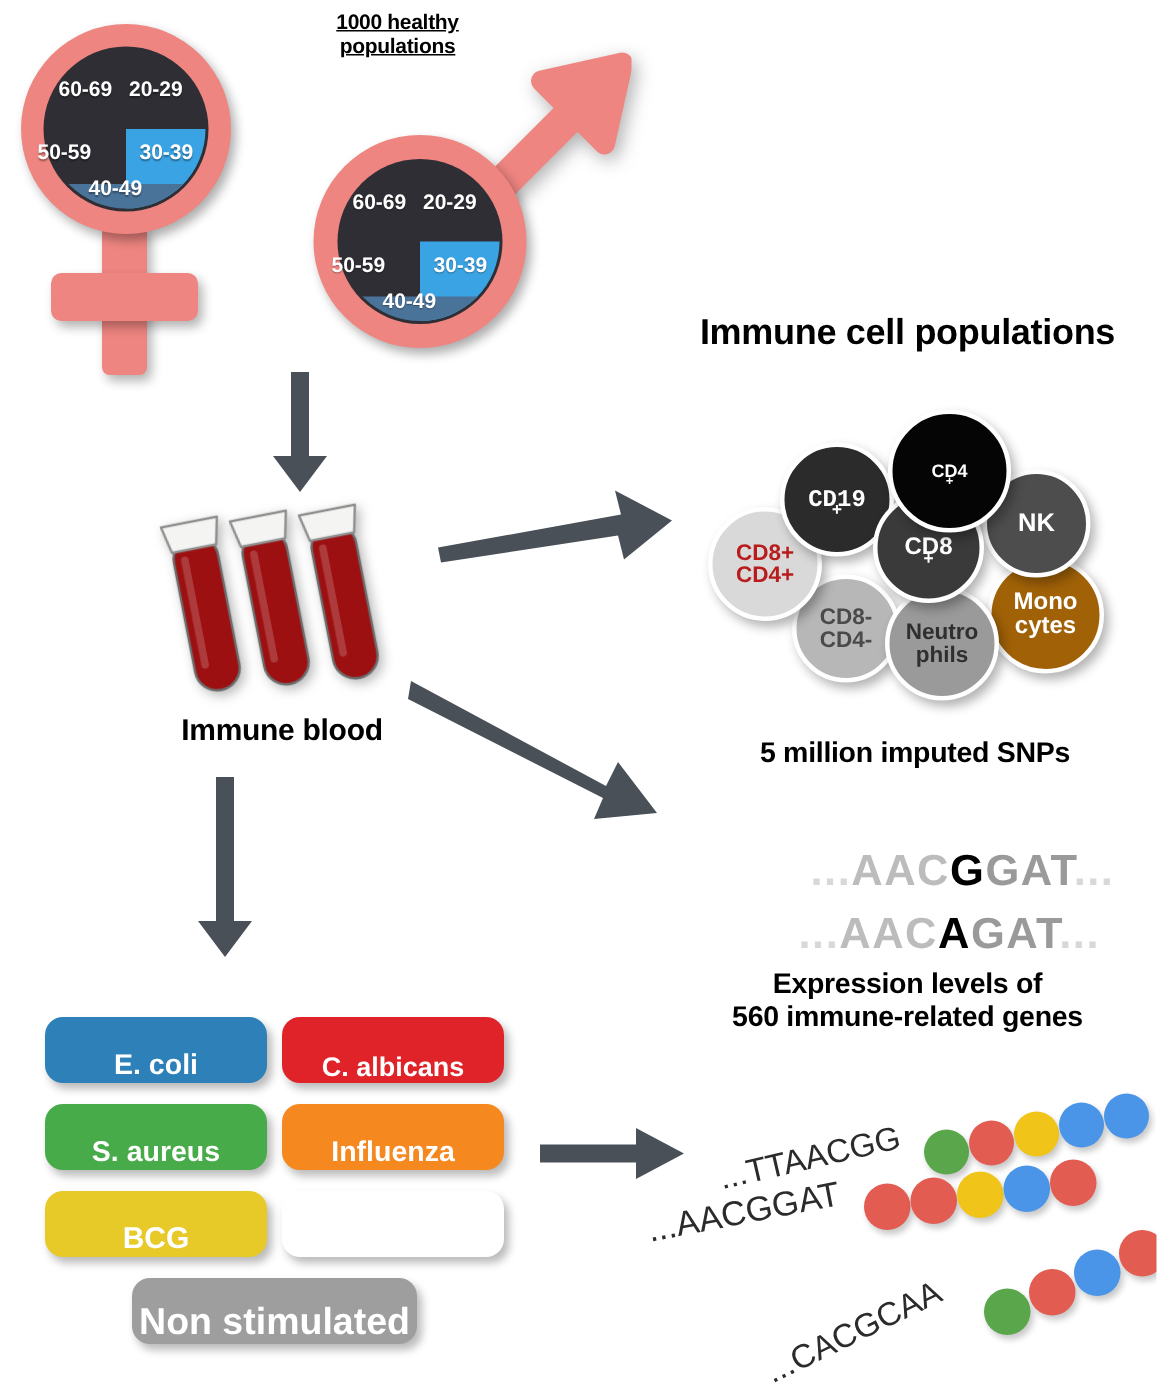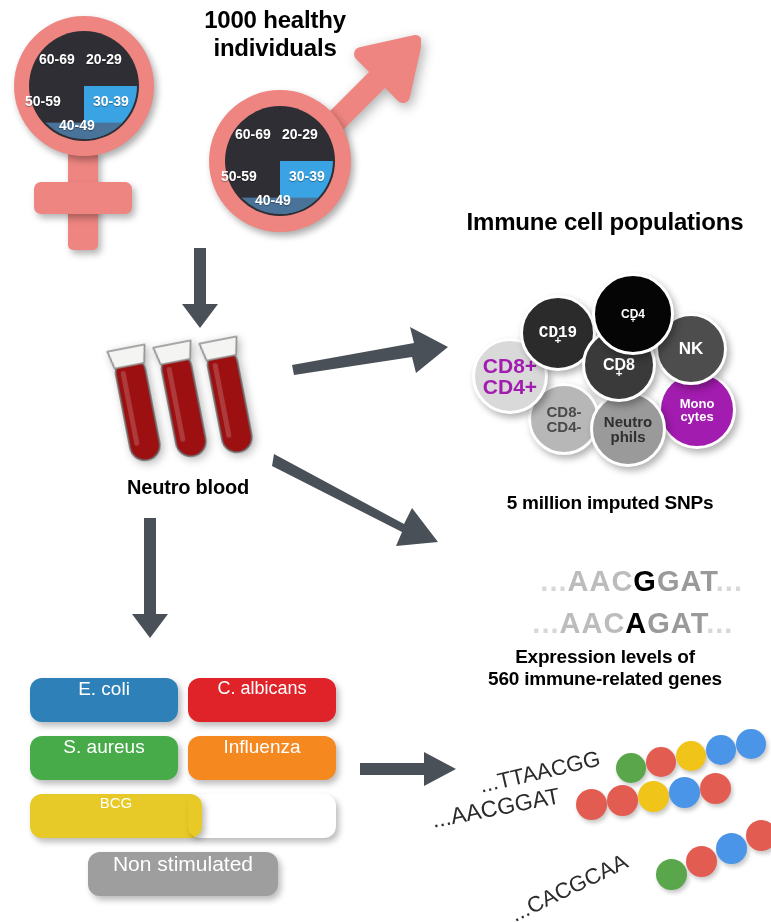--- a/index.html
+++ b/index.html
@@ -86,22 +86,22 @@
   }
   .snp-dim { color:#bcbcbc; }
   .snp-mid { color:#9a9a9a; }
   .snp-hi  { color:#000000; }
   .snp-fade{ color:#d8d8d8; }
 
   
   .stim-grid { position:absolute; }
   .stim {
     position:absolute; border-radius:12px;
-    display:flex; align-items:flex-start; justify-content:center;
-    color:#fff; font-weight:normal; white-space:nowrap;
+    display:flex; align-items:flex-end; justify-content:center;
+    color:#fff; font-weight:bold; white-space:nowrap;
     box-shadow:3px 4px 6px rgba(0,0,0,0.27);
   }
 
   
   .strands { position:absolute; }
   .strand { position:absolute; }
   .strand-seq {
     position:absolute; white-space:pre; color:#2b2b2b;
     font-family:"Liberation Sans", sans-serif;
     transform-origin:left center;
@@ -109,23 +109,23 @@
   .bead {
     position:absolute; border-radius:50%;
     box-shadow:2px 3px 4px rgba(0,0,0,0.22);
   }
 </style>
 </head>
 <body>
 
 <div class="stage">
 
-  <div class="hdr" style="left:180px; top:6px; width:190px; font-size:24px;">
+  <div class="hdr" style="left:170px; top:6px; width:190px; font-size:14px;text-decoration:underline;">
     <div>1000 healthy</div>
-    <div>individuals</div>
+    <div>populations</div>
   </div>
 
   <div class="sym" style="left:6px; top:10px; width:180px; height:245px;">
     <div class="f-stem-v" style="left:62px; top:140px; width:30px; height:100px;"></div>
     <div class="f-stem-h" style="left:28px; top:172px; width:98px; height:32px;"></div>
     <div class="ring" style="left:8px; top:6px; width:140px; height:140px;"></div>
     <div class="pie-wrap" style="left:23px; top:21px; width:110px; height:110px;">
       <div class="pie">
         <div class="seg" style="transform:rotate(0deg) skewY(18deg);">
             <i style="transform: skewY(-18deg) rotate(0deg); background: rgb(58, 163, 227);"></i>
@@ -190,21 +190,21 @@
       <rect x="16" y="16" width="30" height="104" rx="15" ry="15" fill="#9c1012" stroke="#6d6d6d" stroke-width="1.6"></rect>
       <path d="M12 6 H50 L46 24 H16 Z" fill="#f4f4f2" stroke="#8f8f8f" stroke-width="1.6" stroke-linejoin="round"></path>
       <rect x="21" y="28" width="5" height="76" rx="2.5" fill="#ffffff" opacity="0.18"></rect>
     </svg>
     <svg class="tube" width="62" height="128" viewBox="0 0 62 128" style="left:92px; top:-2px; transform:rotate(-11deg);">
       <rect x="16" y="16" width="30" height="104" rx="15" ry="15" fill="#9c1012" stroke="#6d6d6d" stroke-width="1.6"></rect>
       <path d="M12 6 H50 L46 24 H16 Z" fill="#f4f4f2" stroke="#8f8f8f" stroke-width="1.6" stroke-linejoin="round"></path>
       <rect x="21" y="28" width="5" height="76" rx="2.5" fill="#ffffff" opacity="0.18"></rect>
     </svg>
   </div>
-  <div class="hdr" style="left:88px; top:476px; width:200px; font-size:20px;">Neutro blood</div>
+  <div class="hdr" style="left:88px; top:476px; width:200px; font-size:20px;">Immune blood</div>
 
   <div class="arrow" style="left:290px; top:325px;">
     <svg width="160" height="50" viewBox="0 0 160 50">
       <path d="M2 40 L124 18 L120 2 L158 22 L126 48 L122 32 L4 50 Z" fill="#4a5058"></path>
     </svg>
   </div>
 
   <div class="arrow" style="left:272px; top:448px;">
     <svg width="170" height="100" viewBox="0 0 170 100">
       <path d="M2 6 L132 76 L140 60 L166 94 L124 98 L130 84 L0 18 Z" fill="#4a5058"></path>
@@ -233,39 +233,39 @@
       <div class="bub" style="left: 183px; top: 70px; width: 72px; height: 72px; background: rgb(77, 77, 77); color: rgb(255, 255, 255); z-index: 4; font-size: 17px;">
         <span>
           <span>NK</span>
         </span>
       </div>
       <div class="bub" style="left: 110px; top: 85px; width: 74px; height: 74px; background: rgb(58, 58, 58); color: rgb(255, 255, 255); z-index: 7; font-size: 16px;">
         <span>
           <span>CD8<span class="sup">+</span></span>
         </span>
       </div>
-      <div class="bub" style="left: 0px; top: 95px; width: 76px; height: 76px; background: rgb(217, 217, 217); color: #a21caf; z-index: 3; font-size: 21px;">
+      <div class="bub" style="left: 0px; top: 95px; width: 76px; height: 76px; background: rgb(217, 217, 217); color: #b91c1c; z-index: 3; font-size: 15px;">
         <span>
           <span>CD8+</span>
           <span>CD4+</span>
         </span>
       </div>
       <div class="bub" style="left: 56px; top: 140px; width: 72px; height: 72px; background: rgb(183, 183, 183); color: rgb(74, 74, 74); z-index: 2; font-size: 15px;">
         <span>
           <span>CD8-</span>
           <span>CD4-</span>
         </span>
       </div>
       <div class="bub" style="left: 118px; top: 148px; width: 76px; height: 76px; background: rgb(154, 154, 154); color: rgb(47, 47, 47); z-index: 5; font-size: 15px;">
         <span>
           <span>Neutro</span>
           <span>phils</span>
         </span>
       </div>
-      <div class="bub" style="left: 186px; top: 128px; width: 78px; height: 78px; background: #a21caf; color: rgb(255, 255, 255); z-index: 1; font-size: 13px;">
+      <div class="bub" style="left: 186px; top: 128px; width: 78px; height: 78px; background: #a16207; color: rgb(255, 255, 255); z-index: 1; font-size: 16px;">
         <span>
           <span>Mono</span>
           <span>cytes</span>
         </span>
       </div>
     </div>
 
   <div class="hdr" style="left:460px; top:492px; width:300px; font-size:19px;">5 million imputed SNPs</div>
   <div class="snp" style="left:478px; top:532px; width:268px; height:90px;">
     <div class="snp-row" style="left:8px; top:0px; font-size:29px; letter-spacing:1px;">
@@ -283,27 +283,27 @@
       </div>
       <div class="stim" style="width: 148px; height: 44px; left: 158px; top: 0px; background: rgb(224, 34, 41); font-size: 18px;">
         <span>C. albicans</span>
       </div>
       <div class="stim" style="width: 148px; height: 44px; left: 0px; top: 58px; background: rgb(71, 171, 73); font-size: 19px;">
         <span>S. aureus</span>
       </div>
       <div class="stim" style="width: 148px; height: 44px; left: 158px; top: 58px; background: rgb(245, 136, 31); font-size: 19px;">
         <span>Influenza</span>
       </div>
-      <div class="stim" style="width: 172px; height: 44px; left: 0px; top: 116px; background: rgb(231, 202, 39); font-size: 15px;">
+      <div class="stim" style="width: 148px; height: 44px; left: 0px; top: 116px; background: rgb(231, 202, 39); font-size: 20px;">
         <span>BCG</span>
       </div>
       <div class="stim" style="width: 148px; height: 44px; left: 158px; top: 116px; font-size: 19px;">
         <span>SEB</span>
       </div>
-      <div class="stim" style="width: 190px; height: 44px; left: 58px; top: 174px; background: rgb(158, 158, 158); font-size: 21px;">
+      <div class="stim" style="width: 190px; height: 44px; left: 58px; top: 174px; background: rgb(158, 158, 158); font-size: 25px;">
         <span>Non stimulated</span>
       </div>
     </div>
 
   <div class="arrow" style="left:360px; top:752px;">
     <svg width="98" height="34" viewBox="0 0 98 34">
       <path d="M0 11 H64 V0 L96 17 L64 34 V23 H0 Z" fill="#4a5058"></path>
     </svg>
   </div>
 

